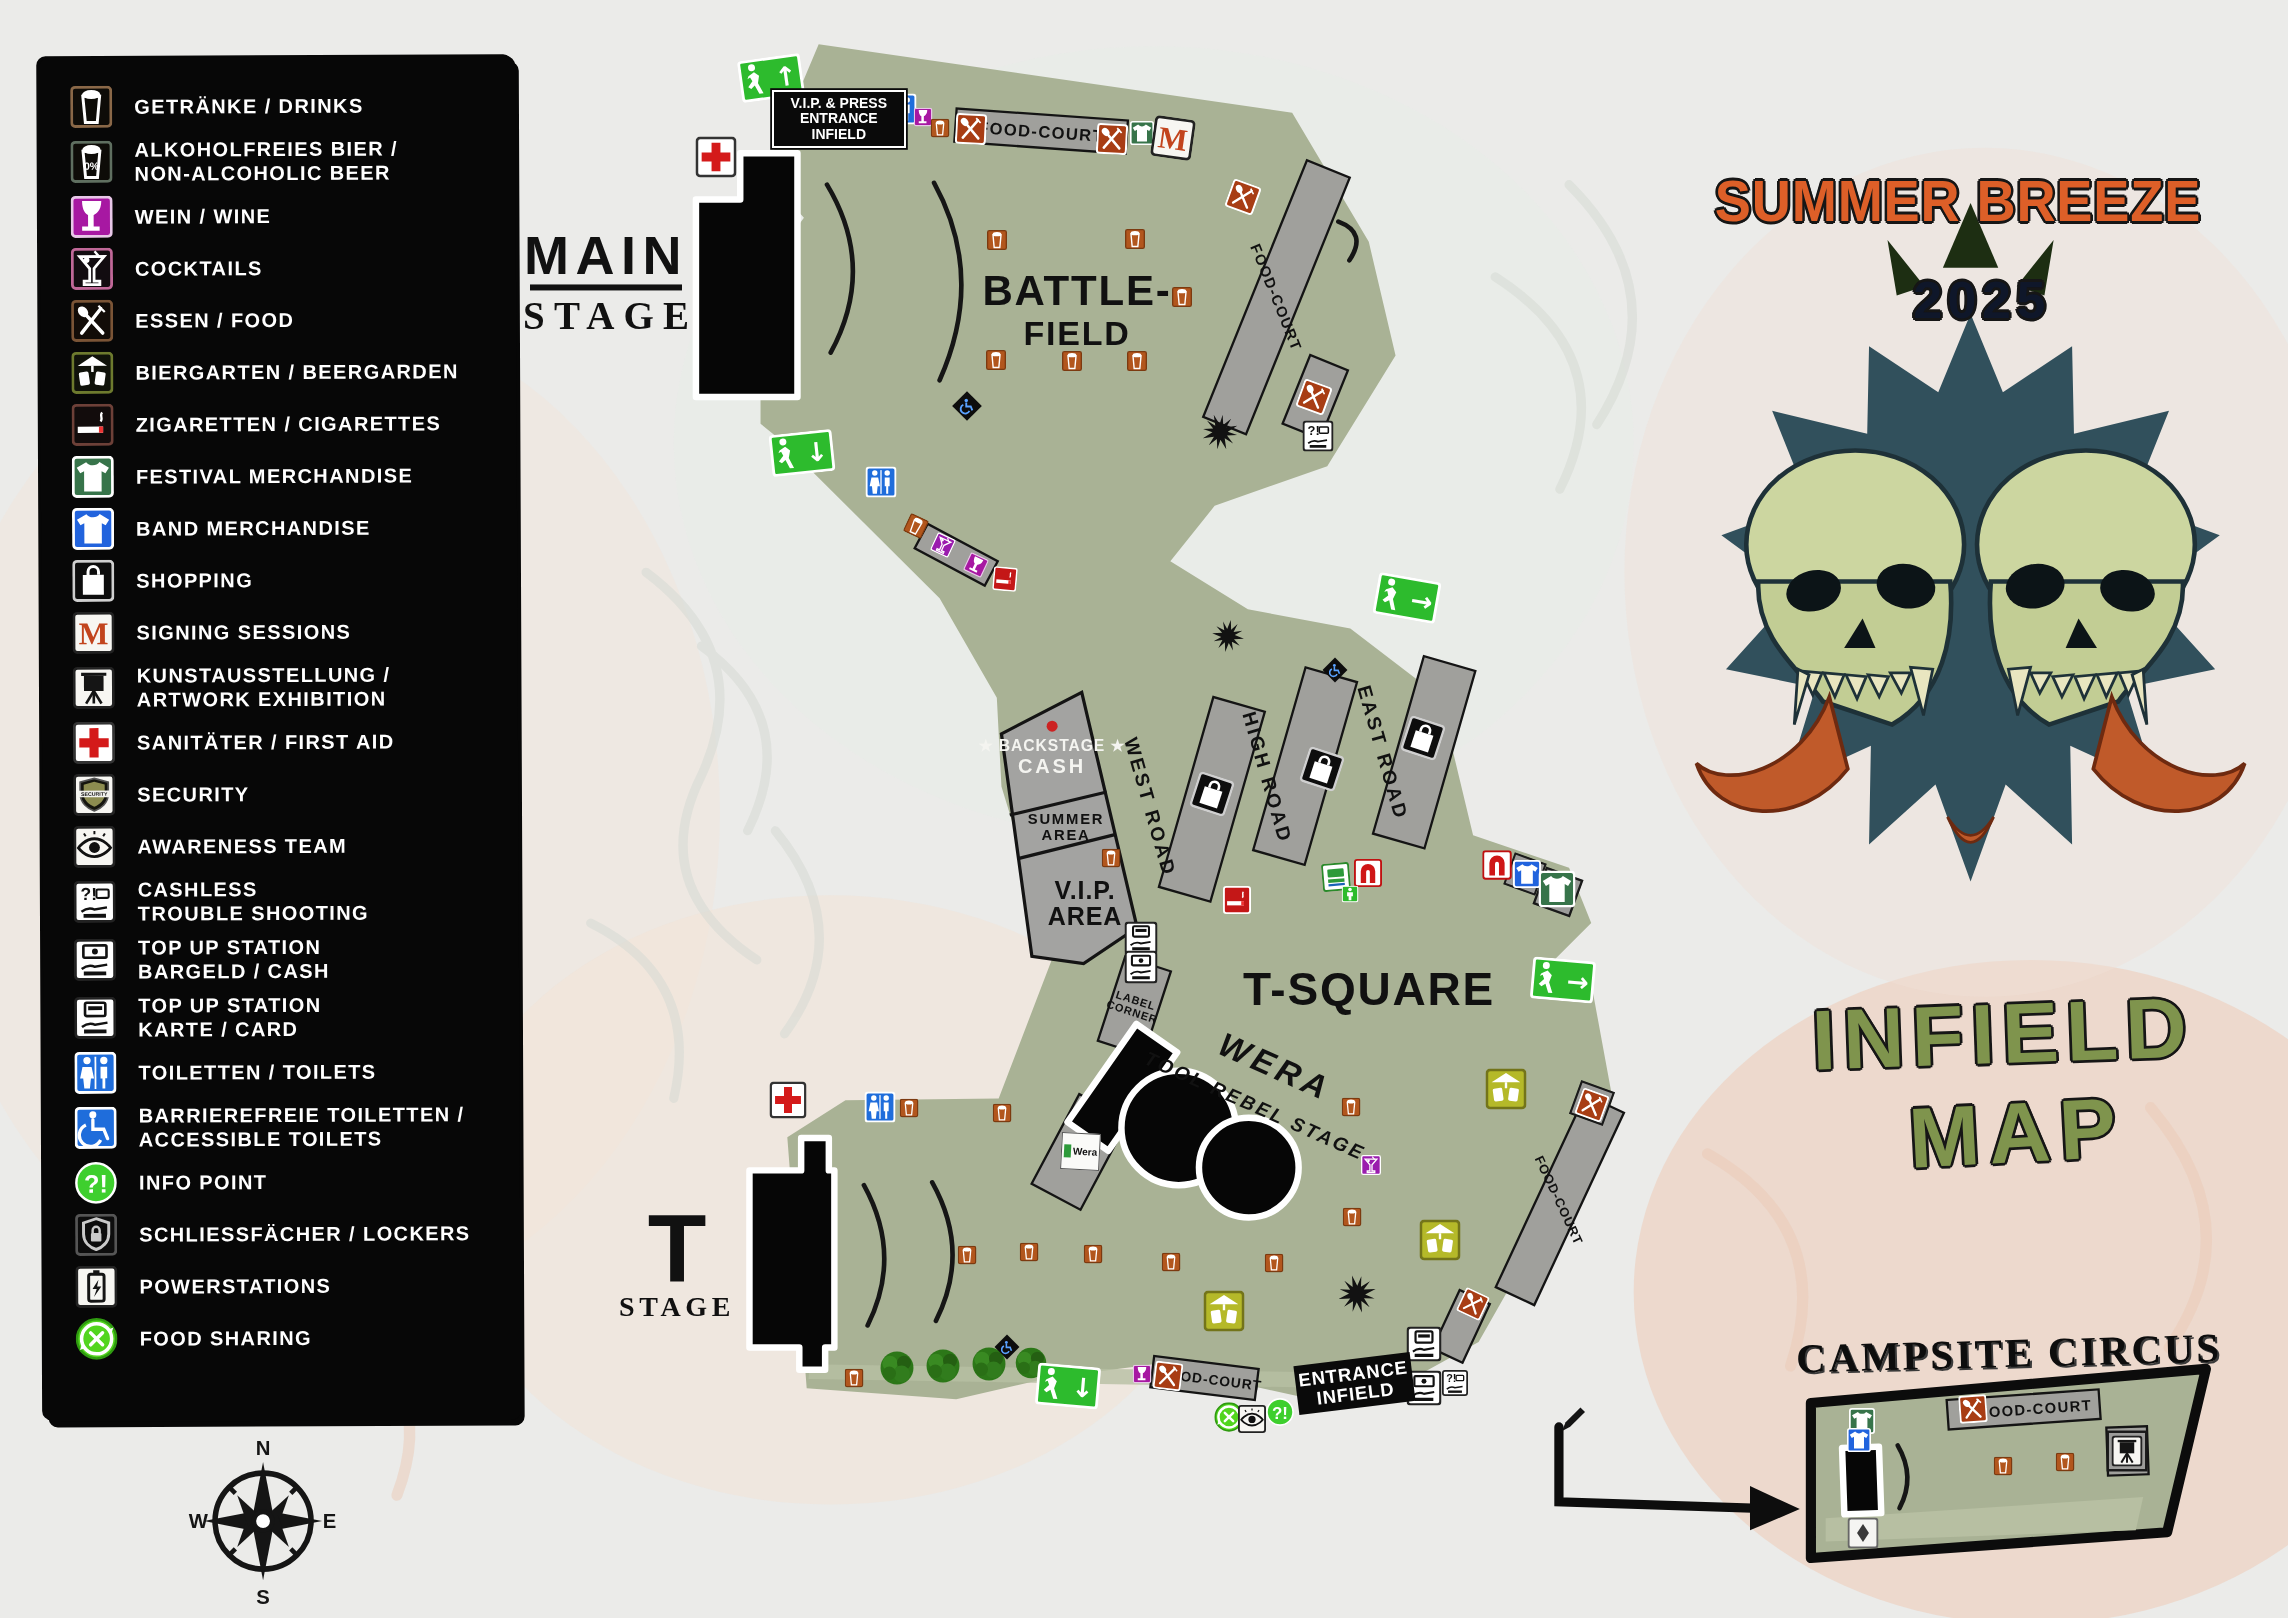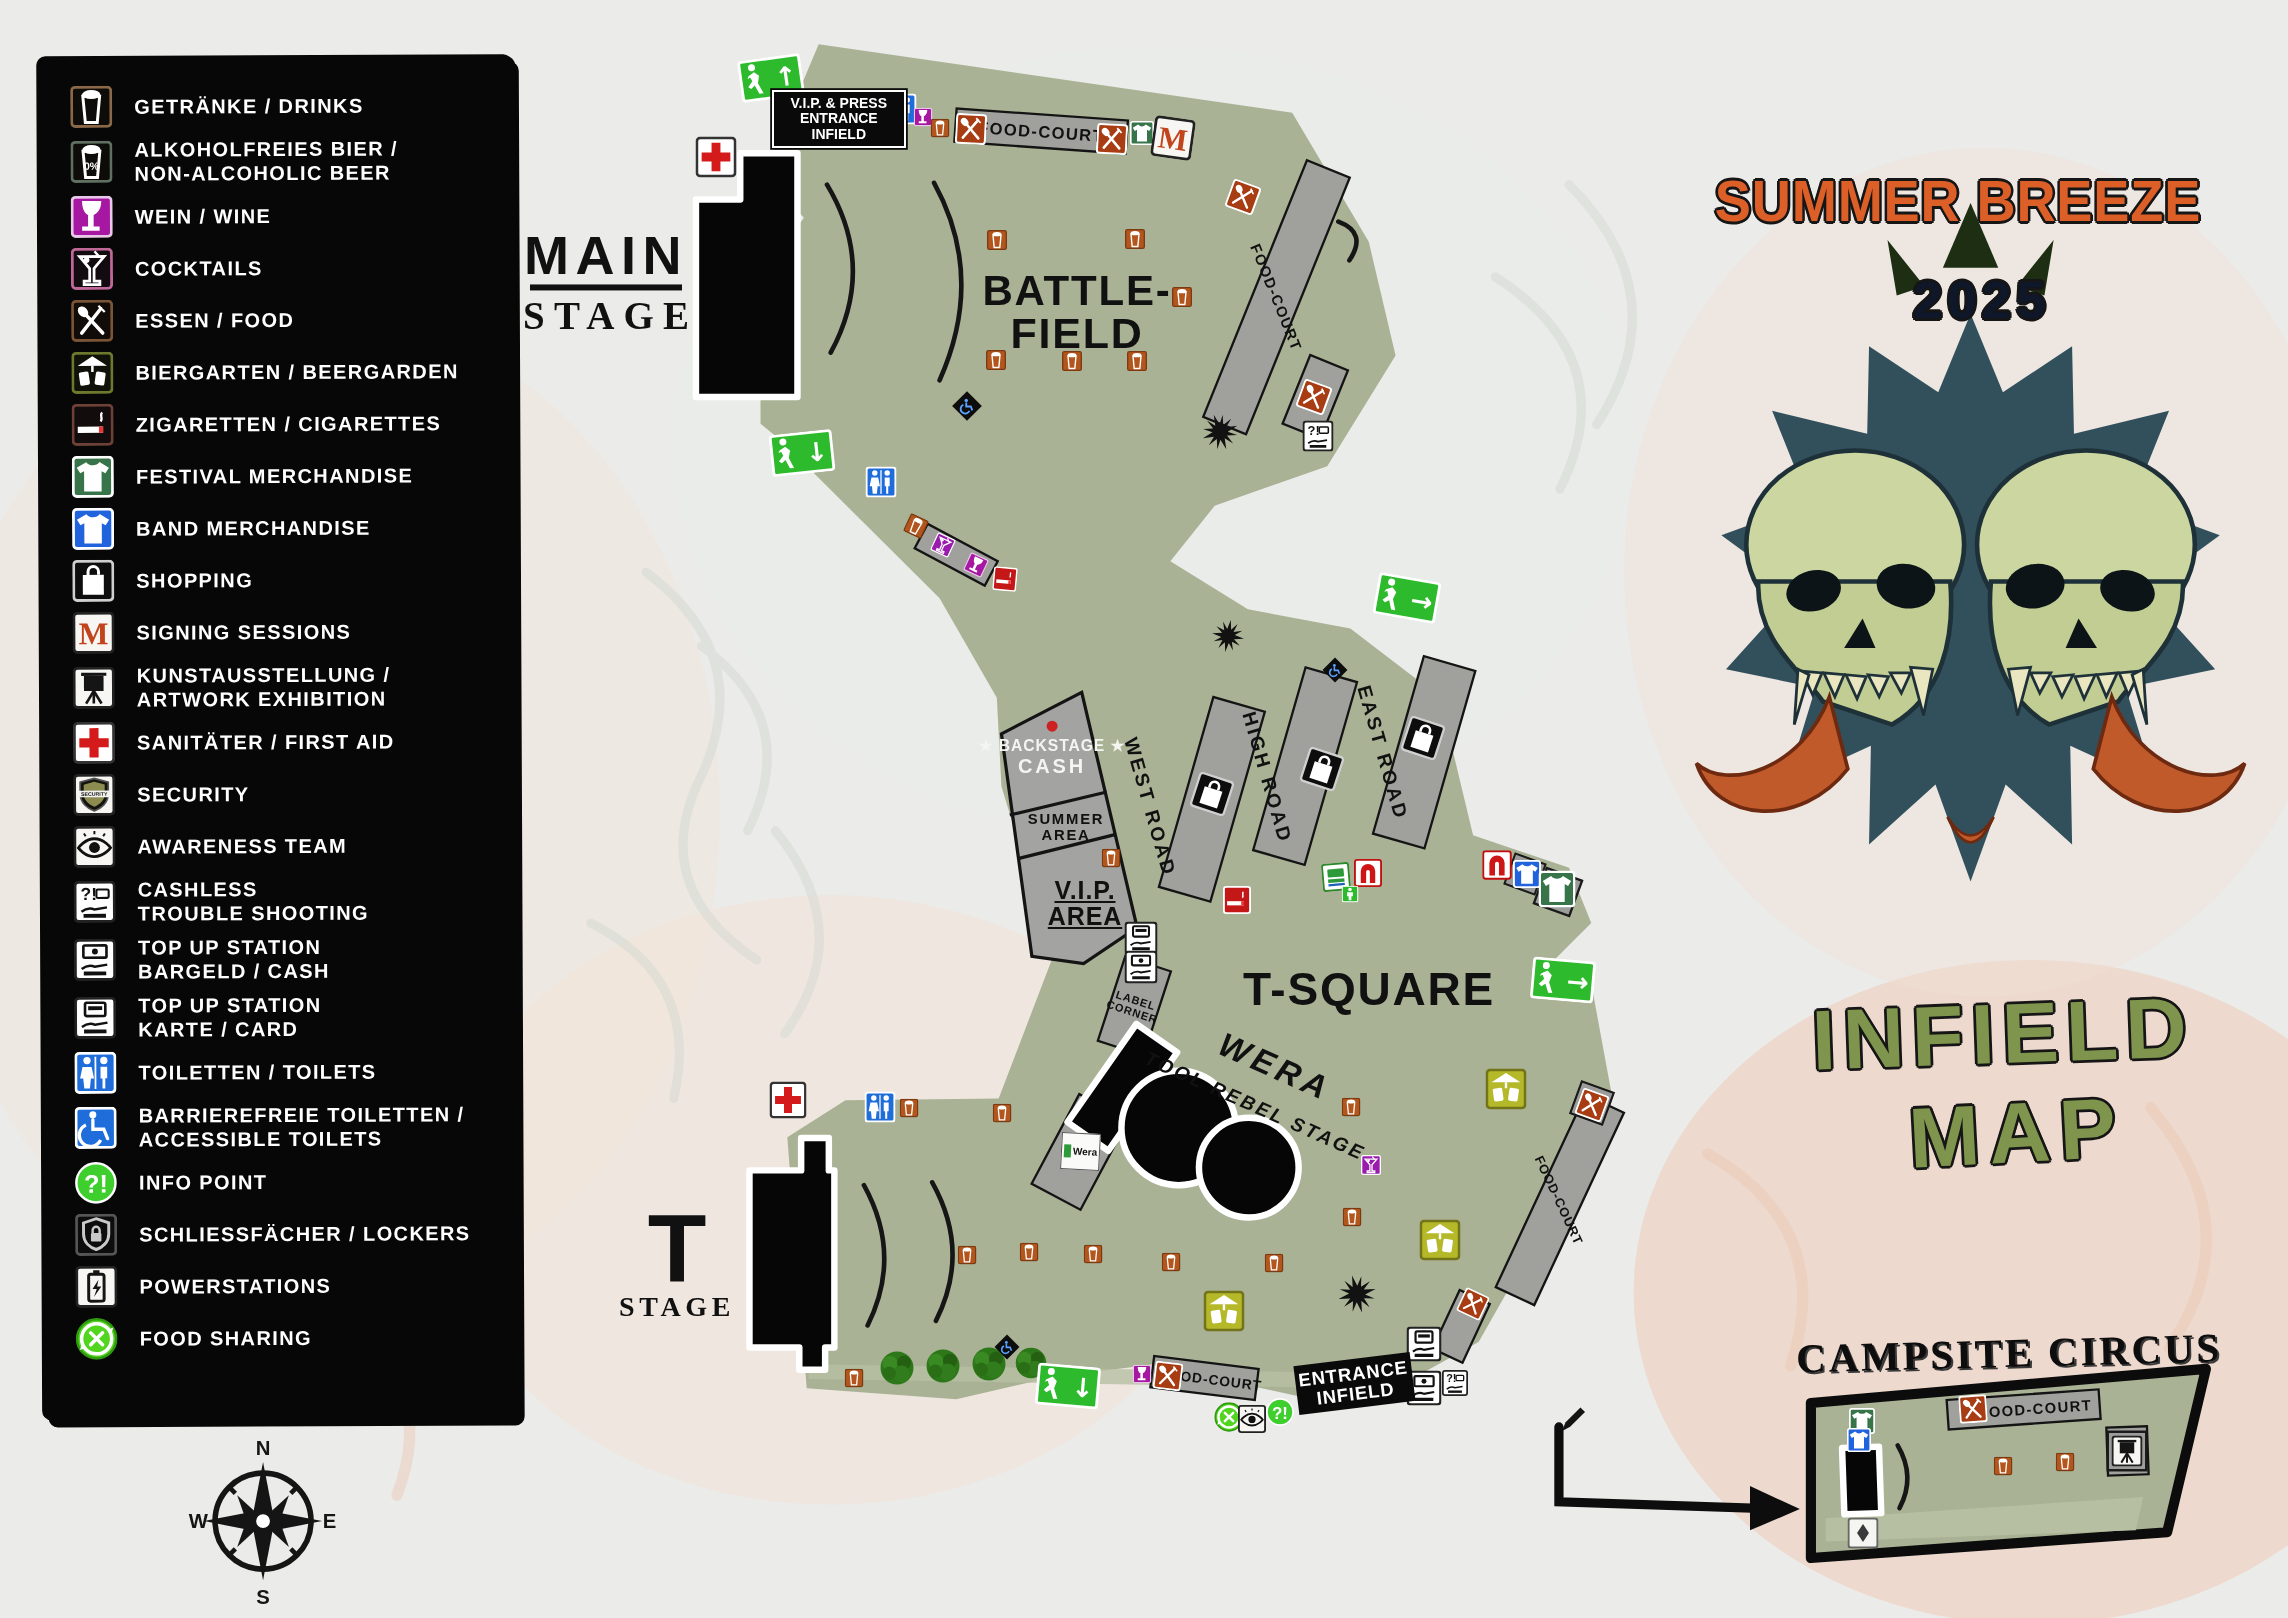--- a/index.html
+++ b/index.html
@@ -1286,40 +1286,40 @@
       </div>
     </div>
 
   <div class="mlabel" style="left:606px;top:284px;width:166px;">
     <div style="font-size:54px;letter-spacing:6.5px;line-height:52px;">MAIN</div>
     <div style="height:6.5px;background:#111;margin:2.8px 7.4px;"></div>
     <div style="font-size:39px;letter-spacing:9.2px;font-family:'Liberation Serif',serif;">STAGE</div>
   </div>
   <div class="mlabel" style="left:1077px;top:312px;">
     <div style="font-size:42px;line-height:42px;letter-spacing:1.8px;">BATTLE-</div>
-    <div style="font-size:43px;line-height:42px;letter-spacing:1.8px;">FIELD</div>
+    <div style="font-size:34px;line-height:42px;letter-spacing:1.8px;">FIELD</div>
   </div>
   <div class="mlabel" style="left:1369px;top:989px;font-size:46px;letter-spacing:1.8px;">T-SQUARE</div>
   <div class="mlabel" style="left:677px;top:1264px;">
     <div style="font-size:96px;line-height:85px;">T</div>
     <div style="font-size:28px;letter-spacing:4.6px;font-family:'Liberation Serif',serif;">STAGE</div>
   </div>
   <div class="mlabel" style="left:1275px;top:1067px;transform:translate(-50%,-50%) rotate(24deg);font-style:italic;font-size:33px;letter-spacing:4.6px;">WERA</div>
   <div class="mlabel" style="left:1255px;top:1106px;transform:translate(-50%,-50%) rotate(24deg);font-style:italic;font-size:19.4px;letter-spacing:2.8px;">TOOL REBEL STAGE</div>
 
   <div class="mlabel" style="left:1052px;top:749px;color:#f4f4f0;">
     <div style="width:11px;height:11px;border-radius:50%;background:#c22;margin:0 auto 3.7px;"></div>
     <div style="font-size:15.7px;letter-spacing:0.9px;">★ BACKSTAGE ★</div>
     <div style="font-size:20px;letter-spacing:2.8px;">CASH</div>
   </div>
   <div class="mlabel" style="left:1066px;top:828px;">
     <div style="font-size:14.8px;letter-spacing:1.8px;line-height:15.7px;">SUMMER</div>
     <div style="font-size:14.8px;letter-spacing:1.8px;line-height:15.7px;">AREA</div>
   </div>
-  <div class="mlabel" style="left:1085px;top:903px;text-decoration:underline;">
+  <div class="mlabel" style="left:1085px;top:903px;">
     <div style="font-size:25px;line-height:26px;letter-spacing:0.9px;">V.I.P.</div>
     <div style="font-size:25px;line-height:26px;letter-spacing:0.9px;">AREA</div>
   </div>
   <div class="mlabel" style="left:1134px;top:1006px;transform:translate(-50%,-50%) rotate(18deg);">
     <div style="font-size:11px;line-height:12px;letter-spacing:0.9px;">LABEL</div>
     <div style="font-size:11px;line-height:12px;letter-spacing:0.9px;">CORNER</div>
   </div>
 
   <div class="sign" style="left:772px;top:90px;width:126px;padding:3.7px 1.8px;">
     <div style="font-size:14px;line-height:15.7px;">V.I.P. &amp; PRESS</div>

